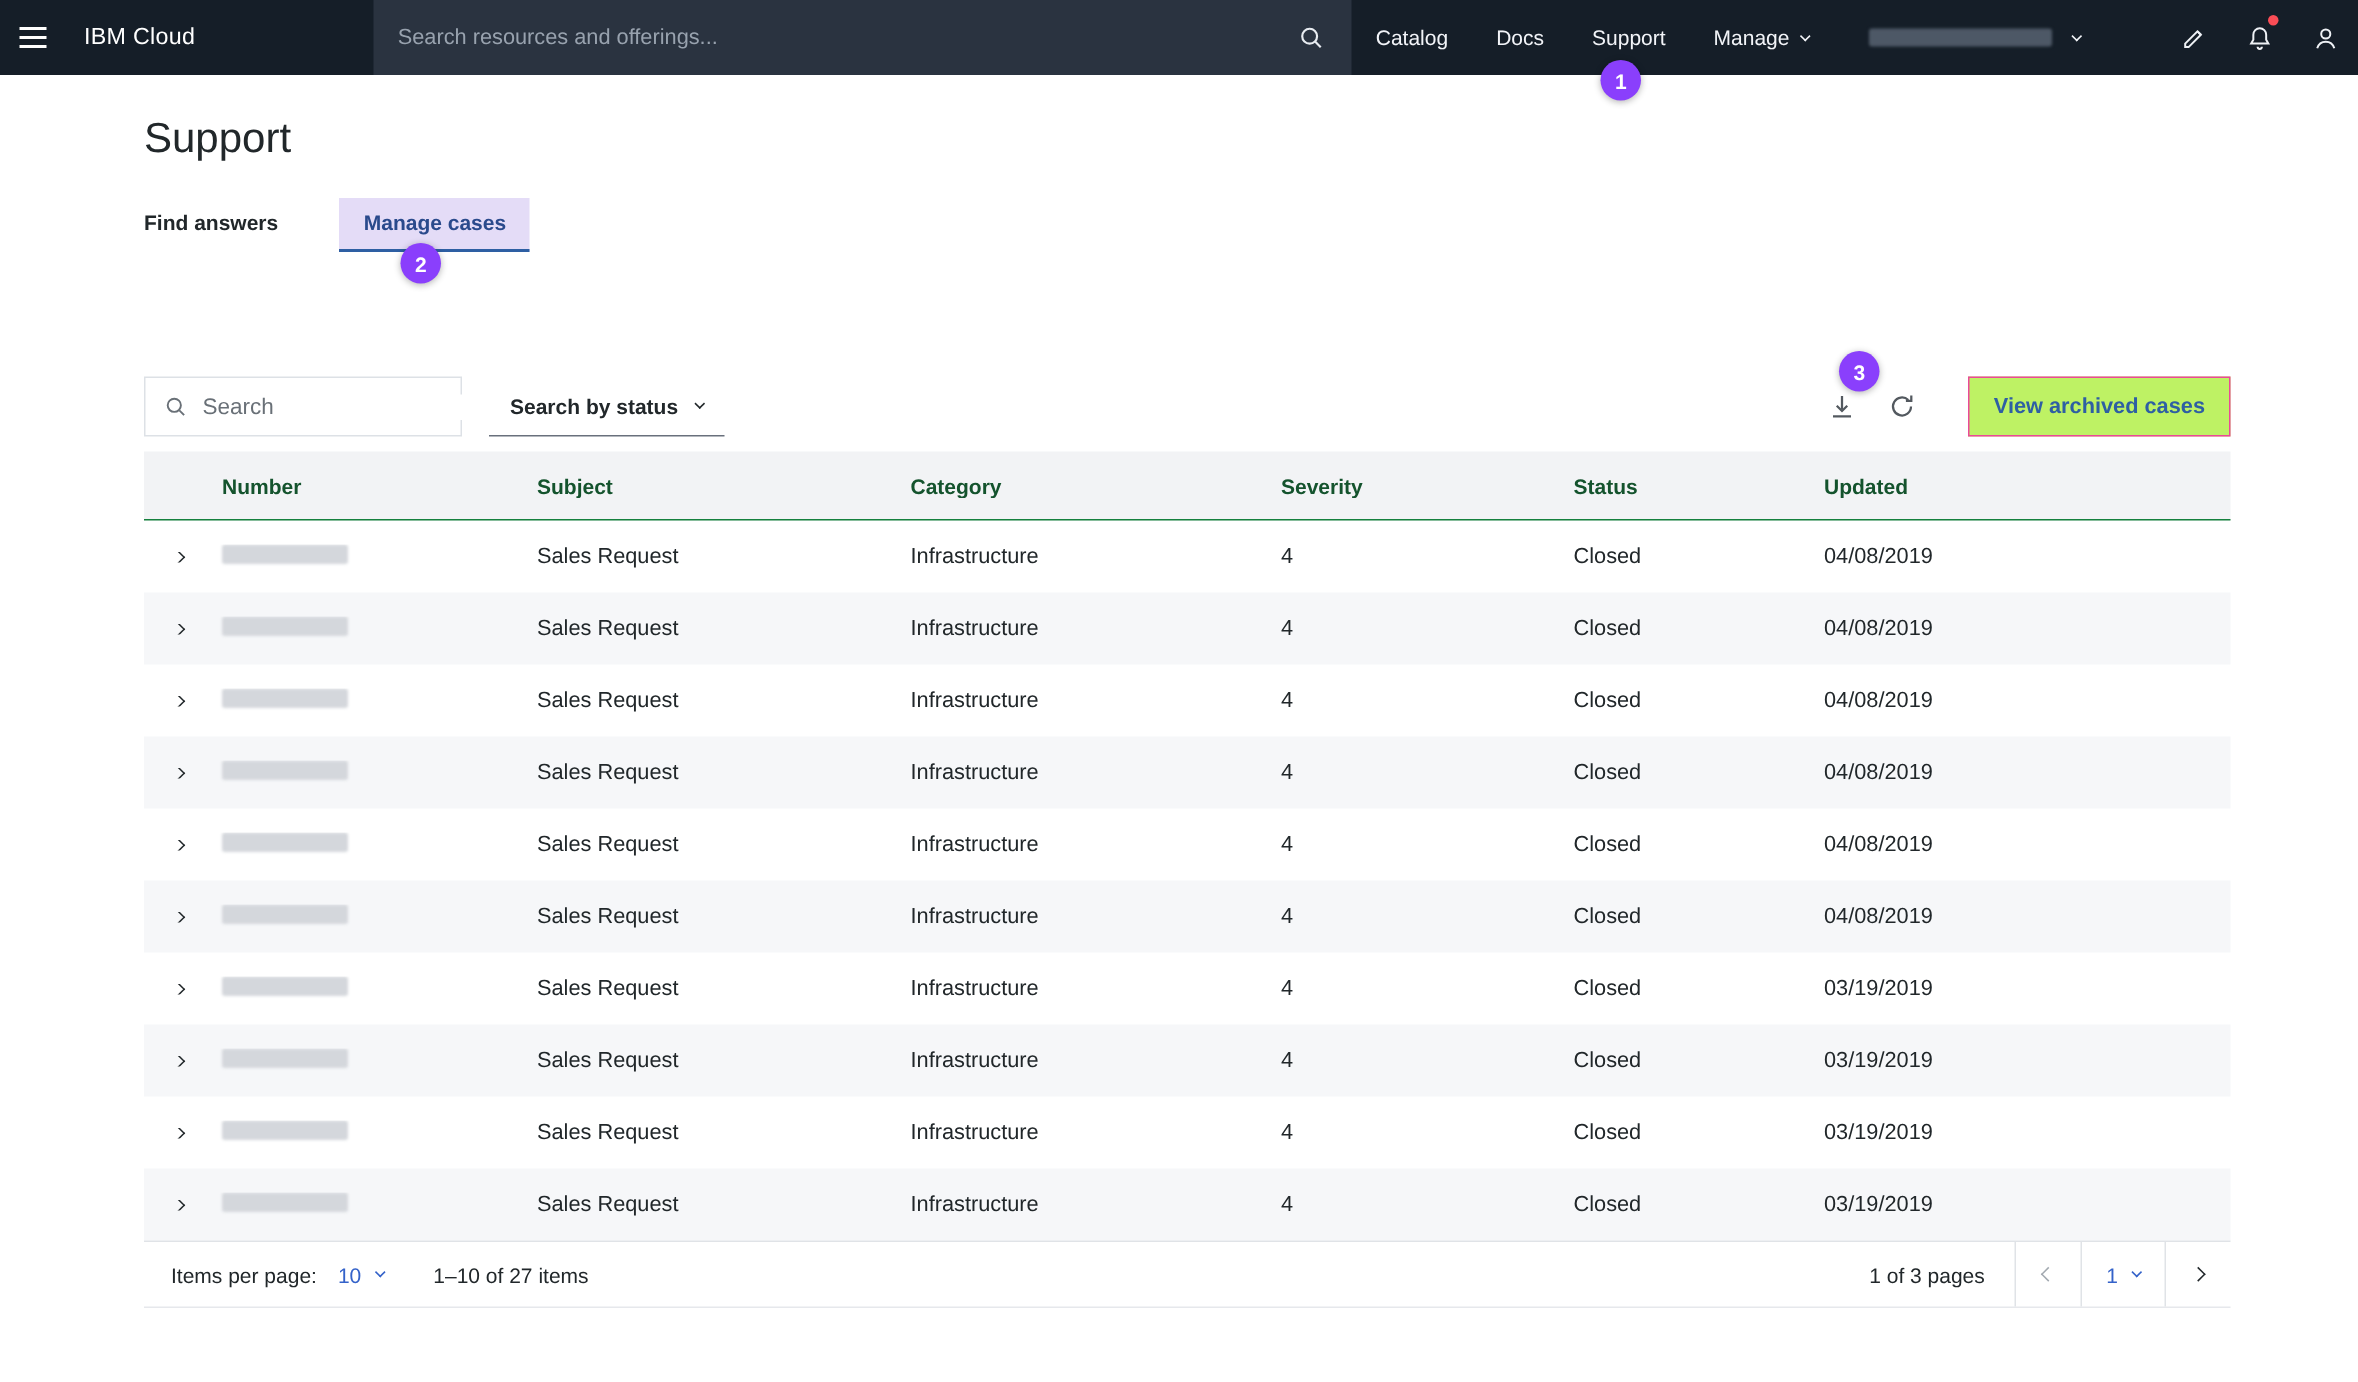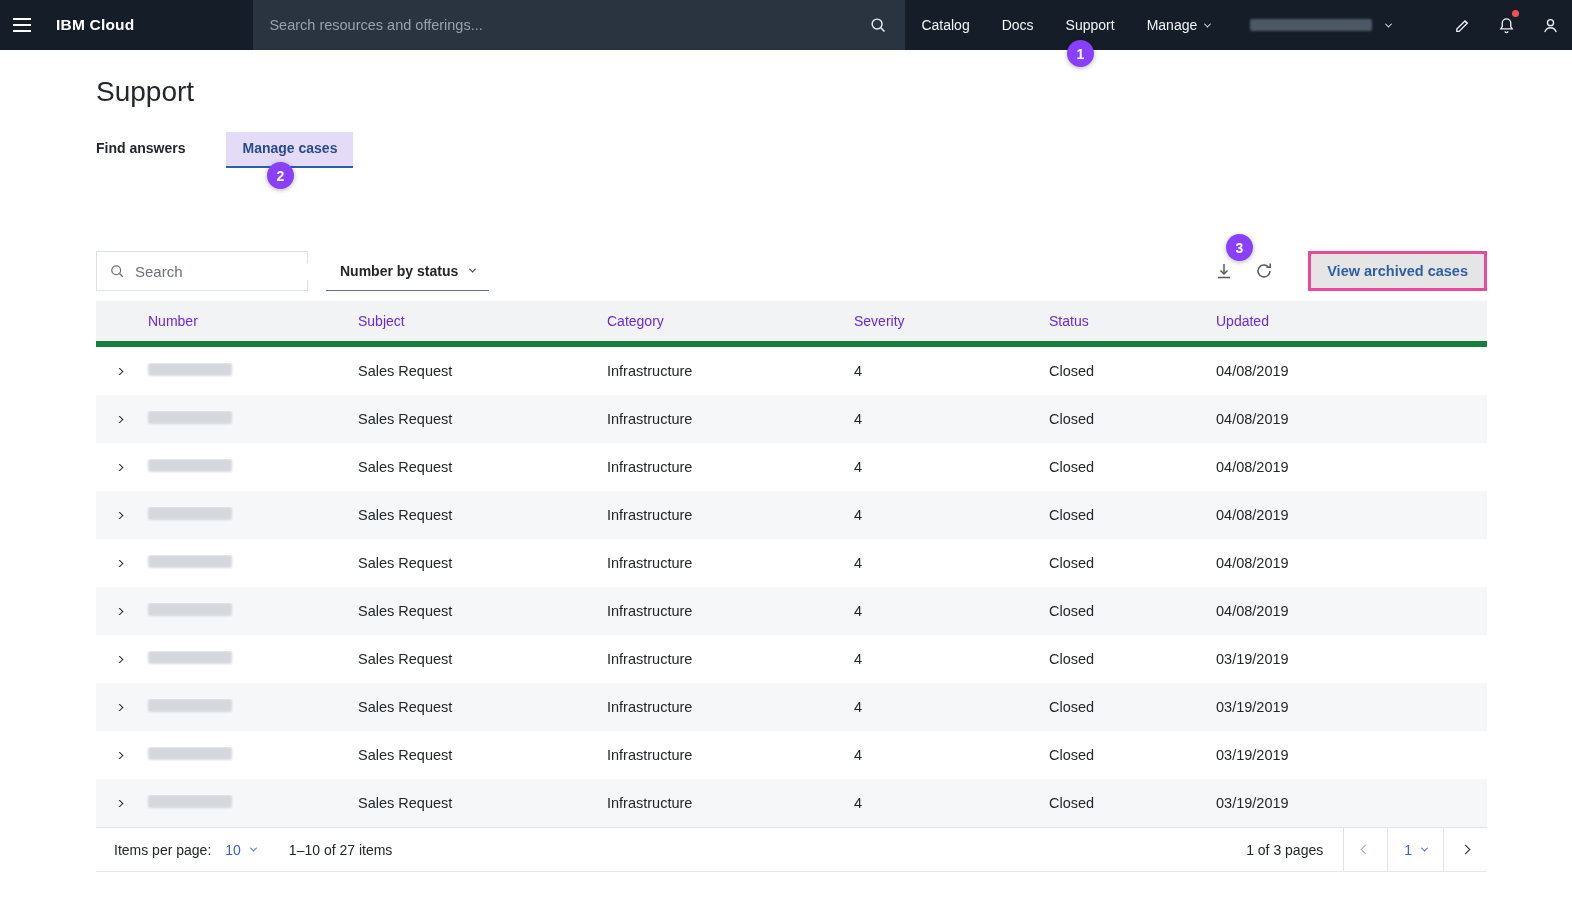--- a/index.html
+++ b/index.html
@@ -6,21 +6,21 @@
   html,body { width:1572px; height:921px; }
   body {
     font-family:"Liberation Sans","DejaVu Sans",sans-serif;
     background:#ffffff; color:#21272a; position:relative; overflow:hidden;
   }
 
   
   .top-header { height:50px; background:#151e28; display:flex; align-items:stretch; }
   .hamburger { width:44px; display:flex; flex-direction:column; justify-content:center; align-items:center; gap:4px; background:transparent; border:none; cursor:pointer; }
   .hamburger span { display:block; width:18px; height:2px; background:#ffffff; }
-  .brand { display:flex; align-items:center; padding:0 12px; color:#ffffff; font-weight:700; font-size:15.5px; letter-spacing:.2px; white-space:nowrap; }
+  .brand { display:flex; align-items:center; padding:0 12px; color:#ffffff; font-weight:400; font-size:15.5px; letter-spacing:.2px; white-space:nowrap; }
   .hdr-search { margin-left:107px; width:652px; background:#2a3340; display:flex; align-items:center; padding:0 18px 0 16px; }
   .hdr-search input { flex:1; background:transparent; border:none; outline:none; color:#eab308; font-size:14.5px; font-family:inherit; }
   .hdr-search input::placeholder { color:#98a2ae; }
   .hdr-search .icon { color:#e8ecf1; display:flex; align-items:center; }
   .hdr-nav { display:flex; align-items:stretch;justify-content:flex-end; }
   .hdr-nav-item { display:flex; align-items:center; gap:8px; padding:0 16px; color:#f2f4f8; font-size:14px; cursor:pointer; white-space:nowrap; }
   .account-select { display:flex; align-items:center; gap:14px; margin-left:14px; padding:0 10px; cursor:pointer; }
   .redacted-dark { width:122px; height:12px; background:#4d5866; border-radius:2px; filter:blur(1.2px); }
   .hdr-icons { margin-left:auto; display:flex; align-items:stretch; }
   .hdr-icon-btn { width:44px; display:flex; align-items:center; justify-content:center; color:#eef1f5; background:transparent; border:none; cursor:pointer; position:relative; }
@@ -43,27 +43,27 @@
   .tab.active { padding:8px 16px 10px; background:#e4dcf7; border-bottom:2px solid #2e5fa3; color:#2a4a8c; }
 
   
   .toolbar { margin-top:83px; display:flex; align-items:center; }
   .search-box { width:212px; height:40px; border:1px solid #dde1e6; background:#fff; display:flex; align-items:center; gap:10px; padding:0 12px; color:#697077; }
   .search-box input { flex:1; border:none; outline:none; font-size:15px; color:#21272a; font-family:inherit; }
   .search-box input::placeholder { color:#697077; }
   .filter-dd { margin-left:18px; height:40px; display:flex; align-items:center; gap:12px; padding:0 14px; border-bottom:1px solid #69707c; font-size:14px; font-weight:600; color:#21272a; cursor:pointer; }
   .tb-icon-btn { width:40px; height:40px; display:flex; align-items:center; justify-content:center; background:transparent; border:none; color:#53595f; cursor:pointer; }
   .tb-right { margin-left:auto; display:flex; align-items:center; }
-  .btn-archived { margin-left:24px; height:40px; padding:0 16px; background:#e5e5e5; border:3px solid #ec4899; color:#2e5fa3; font-size:14.5px; font-weight:700; cursor:pointer; font-family:inherit; }
+  .btn-archived { margin-left:24px; height:40px; padding:0 16px; background:#bef264; border:1px solid #ec4899; color:#2e5fa3; font-size:14.5px; font-weight:700; cursor:pointer; font-family:inherit; }
   .btn-primary { margin-left:22px; height:40px; padding:0 22px; background:#2e5fa3; border:none; color:#ffffff; font-size:14.5px; cursor:pointer; font-family:inherit; }
 
   
   .case-table { margin-top:10px; border-bottom:1px solid #e6e8ec; }
   .thead, .trow { display:grid; grid-template-columns:44px 218px 249px 247px 195px 167px 1fr; align-items:center; }
-  .thead { background:#f2f3f5; height:46px; font-weight:400; font-size:14px; color:#6d28d9; border-bottom:6px solid #15803d; }
+  .thead { background:#f2f3f5; height:46px; font-weight:700; font-size:14px; color:#14532d; border-bottom:1px solid #15803d; }
   .trow { height:48px; font-size:14.5px; color:#21272a; }
   .trow:nth-child(even) { background:#f6f7f9; }
   .cell { padding-right:16px; overflow:hidden; white-space:nowrap; }
   .chev-cell { display:flex; justify-content:center; padding-right:0; color:#21272a; cursor:pointer; }
   .num-pad { margin-left:8px; }
   .redacted-pill { display:inline-block; width:84px; height:13px; background:#d4d7dc; border-radius:2px; filter:blur(1.2px); margin-left:8px; }
 
   
   .pagination { height:44px; display:flex; align-items:stretch; border-top:1px solid #e0e3e7; font-size:14px; color:#21272a; }
   .pg-left { display:flex; align-items:center; padding-left:18px; }
@@ -162,21 +162,21 @@
       <span>
         <svg width="16" height="16" viewBox="0 0 20 20">
             <circle cx="9" cy="9" r="5.5" fill="none" stroke="currentColor" stroke-width="1.6"></circle>
             <path d="M13.2 13.2l4 4" stroke="currentColor" stroke-width="1.6"></path>
           </svg>
       </span>
       <input type="text" placeholder="Search" style="">
     </div>
 
     <div class="filter-dd">
-      <span>Number by status</span>
+      <span>Search by status</span>
       <span class="chev down sm"></span>
     </div>
 
     <div class="tb-right">
       <button class="tb-icon-btn">
         <svg width="20" height="20" viewBox="0 0 20 20">
             <path d="M10 3v9" fill="none" stroke="currentColor" stroke-width="1.5"></path>
             <path d="M6.5 9.5 10 13l3.5-3.5" fill="none" stroke="currentColor" stroke-width="1.5"></path>
             <path d="M4 16.5h12" fill="none" stroke="currentColor" stroke-width="1.5"></path>
           </svg>

